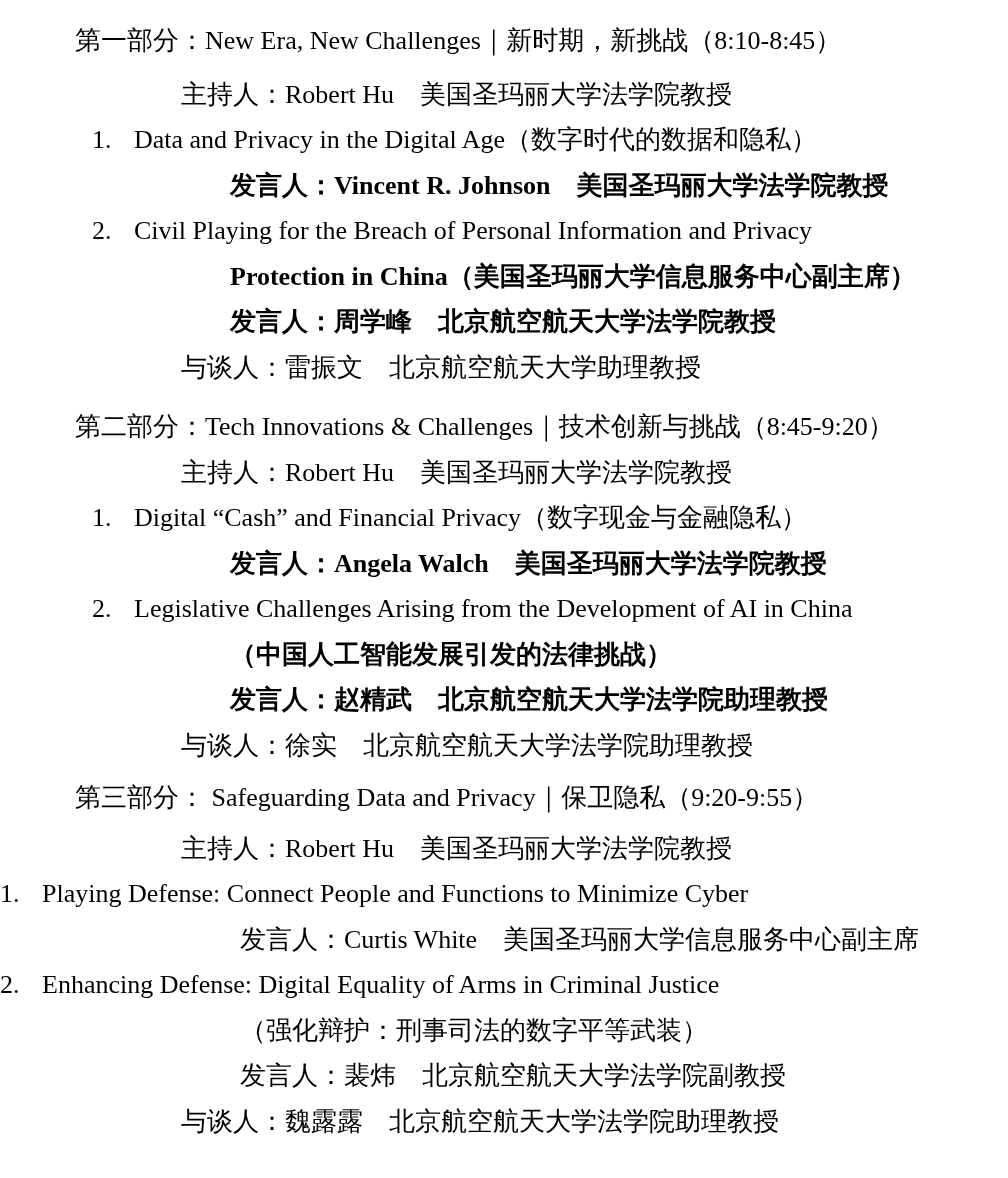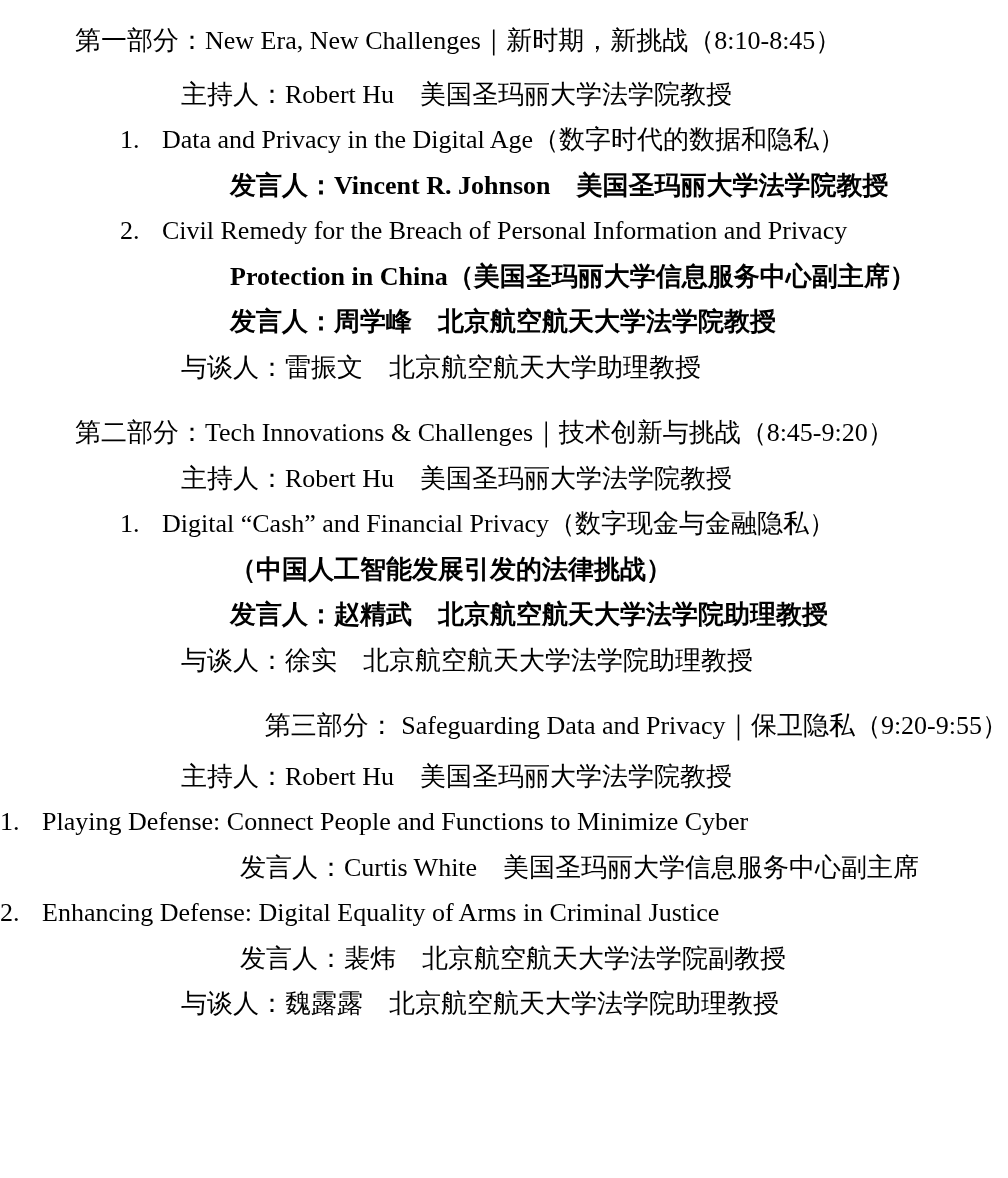--- a/index.html
+++ b/index.html
@@ -5,68 +5,73 @@
   html,body{margin:0;padding:0;}
   body{
     width:1008px;height:1178px;background:#ffffff;color:#000000;
     font-family:"Liberation Serif","DejaVu Serif",serif;
     font-size:26px;overflow:hidden;
   }
   .page{padding-top:18px;}
   .line{height:45.5px;line-height:45.5px;white-space:nowrap;}
   .indent-heading{padding-left:75px;}
   .indent-mod{padding-left:181px;}
-  .indent-num{padding-left:120px;}
+  .indent-num{padding-left:92px;}
   .indent-text{padding-left:230px;font-weight:bold;}
   .indent-num3{}
   .indent-text3{padding-left:240px;}
   .num{display:inline-block;width:42px;}
-  .mt4{margin-top:20px;font-family:Liberation Serif, serif;}
+  .mt4{margin-top:14px;font-family:Liberation Serif, serif;}
   .mt5{margin-top:5px;}
   .mt8{margin-top:8px;}
-  .mt10{margin-top:20px;text-align:right;}
+  .mt10{margin-top:7px;}
 </style>
 </head>
 <body>
 
 <div class="page">
 
   <div class="line indent-heading">第一部分：New Era, New Challenges｜新时期，新挑战（8:10-8:45）</div>
   <div class="line indent-mod mt8">主持人：Robert Hu　美国圣玛丽大学法学院教授</div>
 
   <div class="line indent-num">
     <span class="num">1.</span><span>Data and Privacy in the Digital Age（数字时代的数据和隐私）</span>
   </div>
   <div class="line indent-text">发言人：Vincent R. Johnson　美国圣玛丽大学法学院教授</div>
 
   <div class="line indent-num">
-    <span class="num">2.</span><span>Civil Remedy for the Breach of Personal Information and Privacy</span>
+    <span class="num">2.</span><span>Civil Playing for the Breach of Personal Information and Privacy</span>
   </div>
   <div class="line indent-text">Protection in China（美国圣玛丽大学信息服务中心副主席）</div>
   <div class="line indent-text">发言人：周学峰　北京航空航天大学法学院教授</div>
   <div class="line indent-mod">与谈人：雷振文　北京航空航天大学助理教授</div>
 
   <div class="line indent-heading mt4">第二部分：Tech Innovations &amp; Challenges｜技术创新与挑战（8:45-9:20）</div>
   <div class="line indent-mod">主持人：Robert Hu　美国圣玛丽大学法学院教授</div>
 
   <div class="line indent-num">
     <span class="num">1.</span><span>Digital “Cash” and Financial Privacy（数字现金与金融隐私）</span>
   </div>
+  <div class="line indent-text">发言人：Angela Walch　美国圣玛丽大学法学院教授</div>
 
+  <div class="line indent-num">
+    <span class="num">2.</span><span>Legislative Challenges Arising from the Development of AI in China</span>
+  </div>
   <div class="line indent-text">（中国人工智能发展引发的法律挑战）</div>
   <div class="line indent-text">发言人：赵精武　北京航空航天大学法学院助理教授</div>
   <div class="line indent-mod">与谈人：徐实　北京航空航天大学法学院助理教授</div>
 
   <div class="line indent-heading mt10">第三部分： Safeguarding Data and Privacy｜保卫隐私（9:20-9:55）</div>
   <div class="line indent-mod mt5">主持人：Robert Hu　美国圣玛丽大学法学院教授</div>
 
   <div class="line indent-num3">
     <span class="num">1.</span><span>Playing Defense: Connect People and Functions to Minimize Cyber</span>
   </div>
   <div class="line indent-text3">发言人：Curtis White　美国圣玛丽大学信息服务中心副主席</div>
 
   <div class="line indent-num3">
     <span class="num">2.</span><span>Enhancing Defense: Digital Equality of Arms in Criminal Justice</span>
   </div>
+  <div class="line indent-text3">（强化辩护：刑事司法的数字平等武装）</div>
   <div class="line indent-text3">发言人：裴炜　北京航空航天大学法学院副教授</div>
   <div class="line indent-mod">与谈人：魏露露　北京航空航天大学法学院助理教授</div>
 
 </div>
 
 </body></html>

